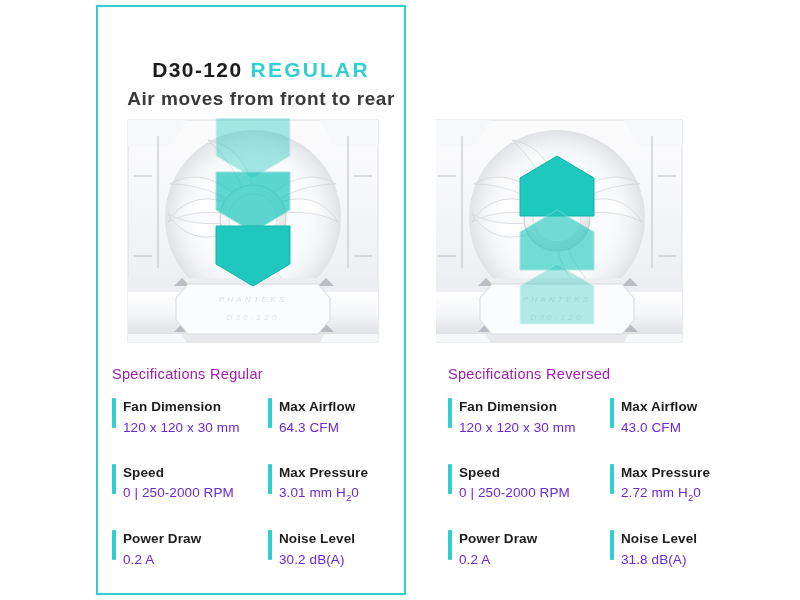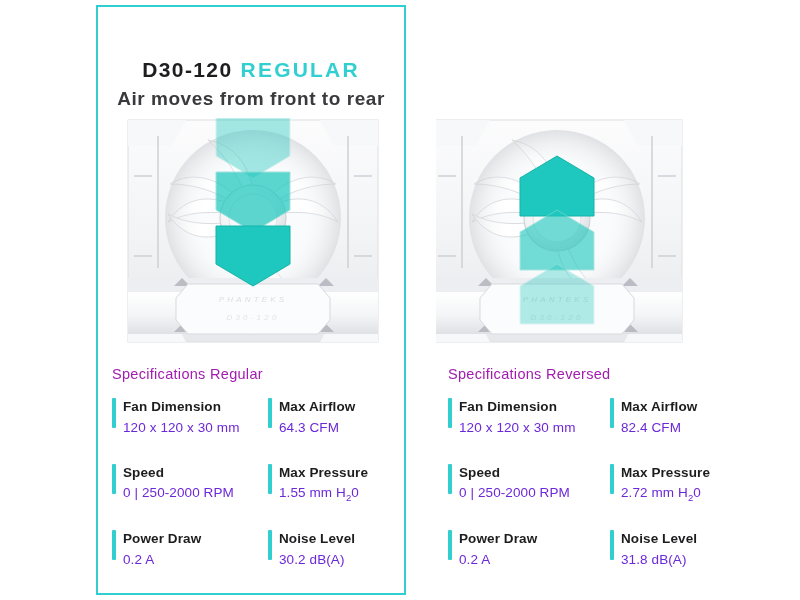--- a/index.html
+++ b/index.html
@@ -5,21 +5,21 @@
   * { box-sizing: border-box; margin: 0; padding: 0; }
   html, body {
     width: 800px; height: 600px;
     background: #ffffff;
     font-family: "Liberation Sans", sans-serif;
     overflow: hidden;
   }
   .stage { position: relative; width: 800px; height: 600px; background: #fff; }
 
   
-  .panel { position: absolute; top: 0; height: 600px; }
+  .panel { position: absolute; top: 0; height: 600px; padding-left: 10px; }
   .panel-left  { left: 96px;  width: 310px; }
   .panel-right { left: 428px; width: 372px; }
 
   .frame {
     position: absolute; left: 0; top: 5px;
     width: 310px; height: 590px;
     border: 2px solid #31CFD0;
     background: transparent;
     pointer-events: none;
   }
@@ -186,21 +186,21 @@
           <span class="spec-text">
             <span class="spec-label">Speed</span><br>
             <span class="spec-value">0 | 250-2000 RPM</span>
           </span>
         </div>
 
         <div class="spec-item">
           <span class="spec-bar"></span>
           <span class="spec-text">
             <span class="spec-label">Max Pressure</span><br>
-            <span class="spec-value"><span>1.55 mm H</span><sub>2</sub><span>0</span></span>
+            <span class="spec-value"><span>3.01 mm H</span><sub>2</sub><span>0</span></span>
           </span>
         </div>
 
         <div class="spec-item">
           <span class="spec-bar"></span>
           <span class="spec-text">
             <span class="spec-label">Power Draw</span><br>
             <span class="spec-value">0.2 A</span>
           </span>
         </div>
@@ -277,21 +277,21 @@
           <span class="spec-text">
             <span class="spec-label">Fan Dimension</span><br>
             <span class="spec-value">120 x 120 x 30 mm</span>
           </span>
         </div>
 
         <div class="spec-item">
           <span class="spec-bar"></span>
           <span class="spec-text">
             <span class="spec-label">Max Airflow</span><br>
-            <span class="spec-value">82.4 CFM</span>
+            <span class="spec-value">43.0 CFM</span>
           </span>
         </div>
 
         <div class="spec-item">
           <span class="spec-bar"></span>
           <span class="spec-text">
             <span class="spec-label">Speed</span><br>
             <span class="spec-value">0 | 250-2000 RPM</span>
           </span>
         </div>

